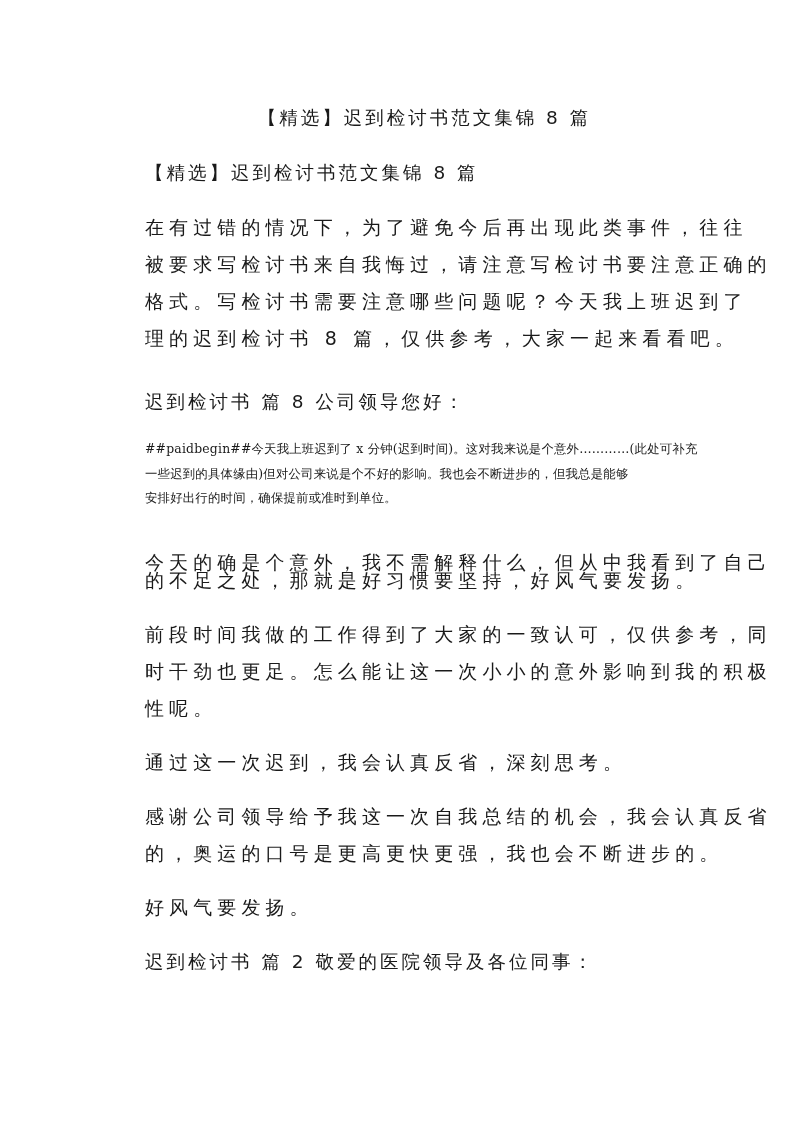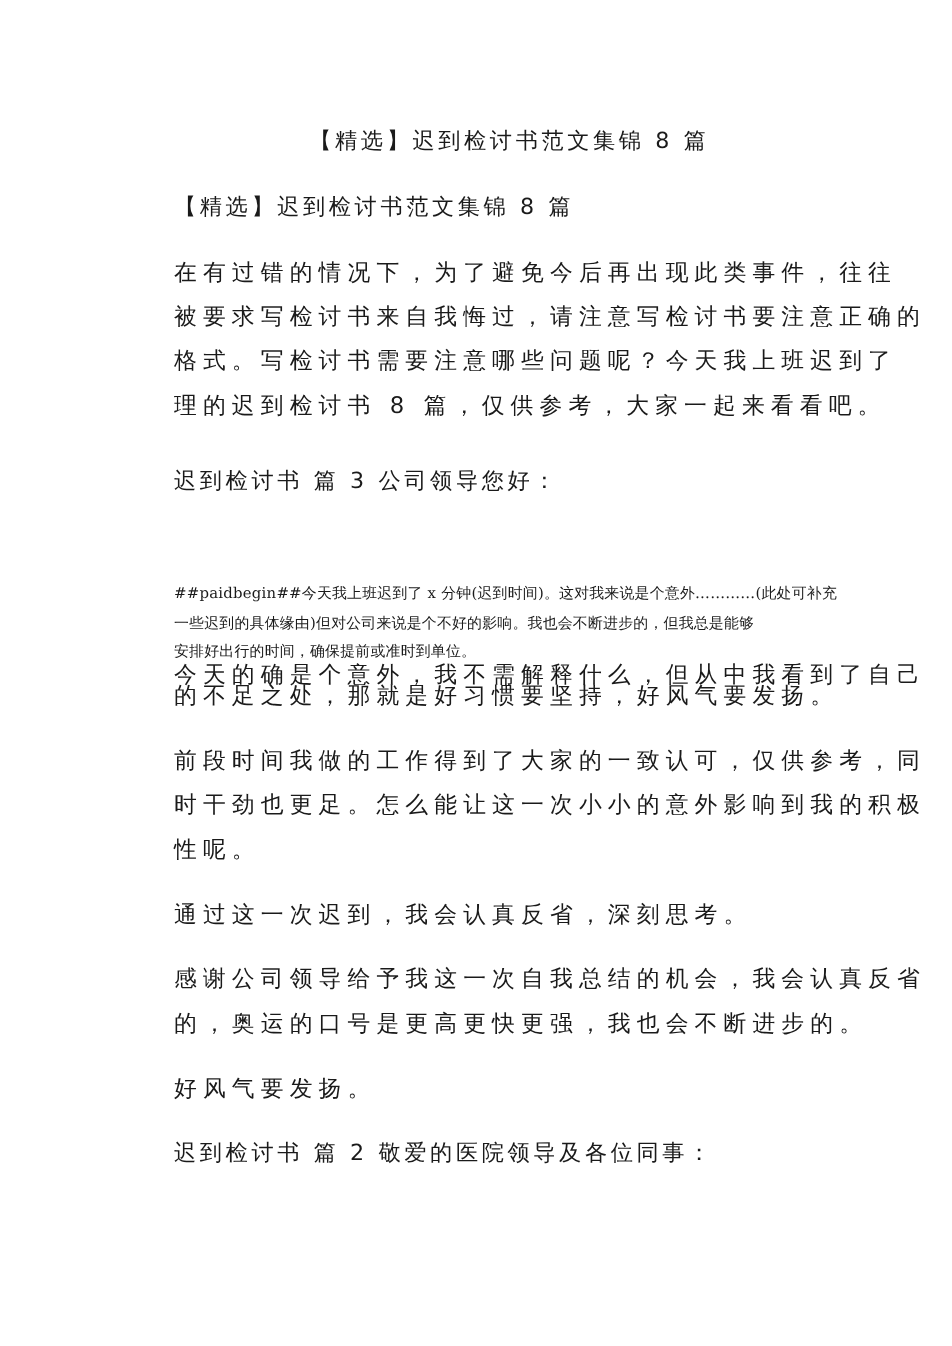--- a/index.html
+++ b/index.html
@@ -2,37 +2,37 @@
 <html><head>
 <meta charset="utf-8">
 <style>
   html, body { margin:0; padding:0; background:#ffffff; }
   body { width:793px; height:1122px; position:relative; overflow:hidden;
          font-family:"DejaVu Sans", sans-serif; color:#1a1a1a; }
   .line { position:absolute; left:117px; white-space:nowrap; font-size:19px;
           letter-spacing:5.1px; line-height:24px;padding-left:28px; }
   .title { left:0; width:793px; text-align:center; letter-spacing:3px; font-size:18.5px; }
   .sub { letter-spacing:3px; font-size:18.5px; }
-  .small { font-size:12.4px; letter-spacing:0.2px; line-height:16px; font-family:"DejaVu Serif", serif;margin-top:45px; }
+  .small { font-size:12.4px; letter-spacing:0.2px; line-height:16px; font-family:"DejaVu Serif", serif; }
 </style>
 </head>
 <body>
 
 <div>
   <div class="line title" style="top:106px">【精选】迟到检讨书范文集锦 8 篇</div>
   <div class="line sub" style="top:161px">【精选】迟到检讨书范文集锦 8 篇</div>
 
   <div>
     <div class="line" style="top:215px"> 在有过错的情况下，为了避免今后再出现此类事件，往往</div>
     <div class="line" style="top:252px">被要求写检讨书来自我悔过，请注意写检讨书要注意正确的</div>
     <div class="line" style="top:289px">格式。写检讨书需要注意哪些问题呢？今天我上班迟到了</div>
     <div class="line" style="top:326px">理的迟到检讨书 8 篇，仅供参考，大家一起来看看吧。</div>
   </div>
 
-  <div class="line sub" style="top:390px">迟到检讨书  篇 3  公司领导您好：</div>
+  <div class="line sub" style="top:390px">迟到检讨书  篇 8  公司领导您好：</div>
 
   <div>
     <div class="line small" style="top:441px">##paidbegin##今天我上班迟到了 x 分钟(迟到时间)。这对我来说是个意外…………(此处可补充</div>
     <div class="line small" style="top:466px">一些迟到的具体缘由)但对公司来说是个不好的影响。我也会不断进步的，但我总是能够</div>
     <div class="line small" style="top:490px">安排好出行的时间，确保提前或准时到单位。</div>
   </div>
 
   <div>
     <div class="line" style="top:550px">今天的确是个意外，我不需解释什么，但从中我看到了自己</div>
     <div class="line" style="top:568px">的不足之处，那就是好习惯要坚持，好风气要发扬。</div>

